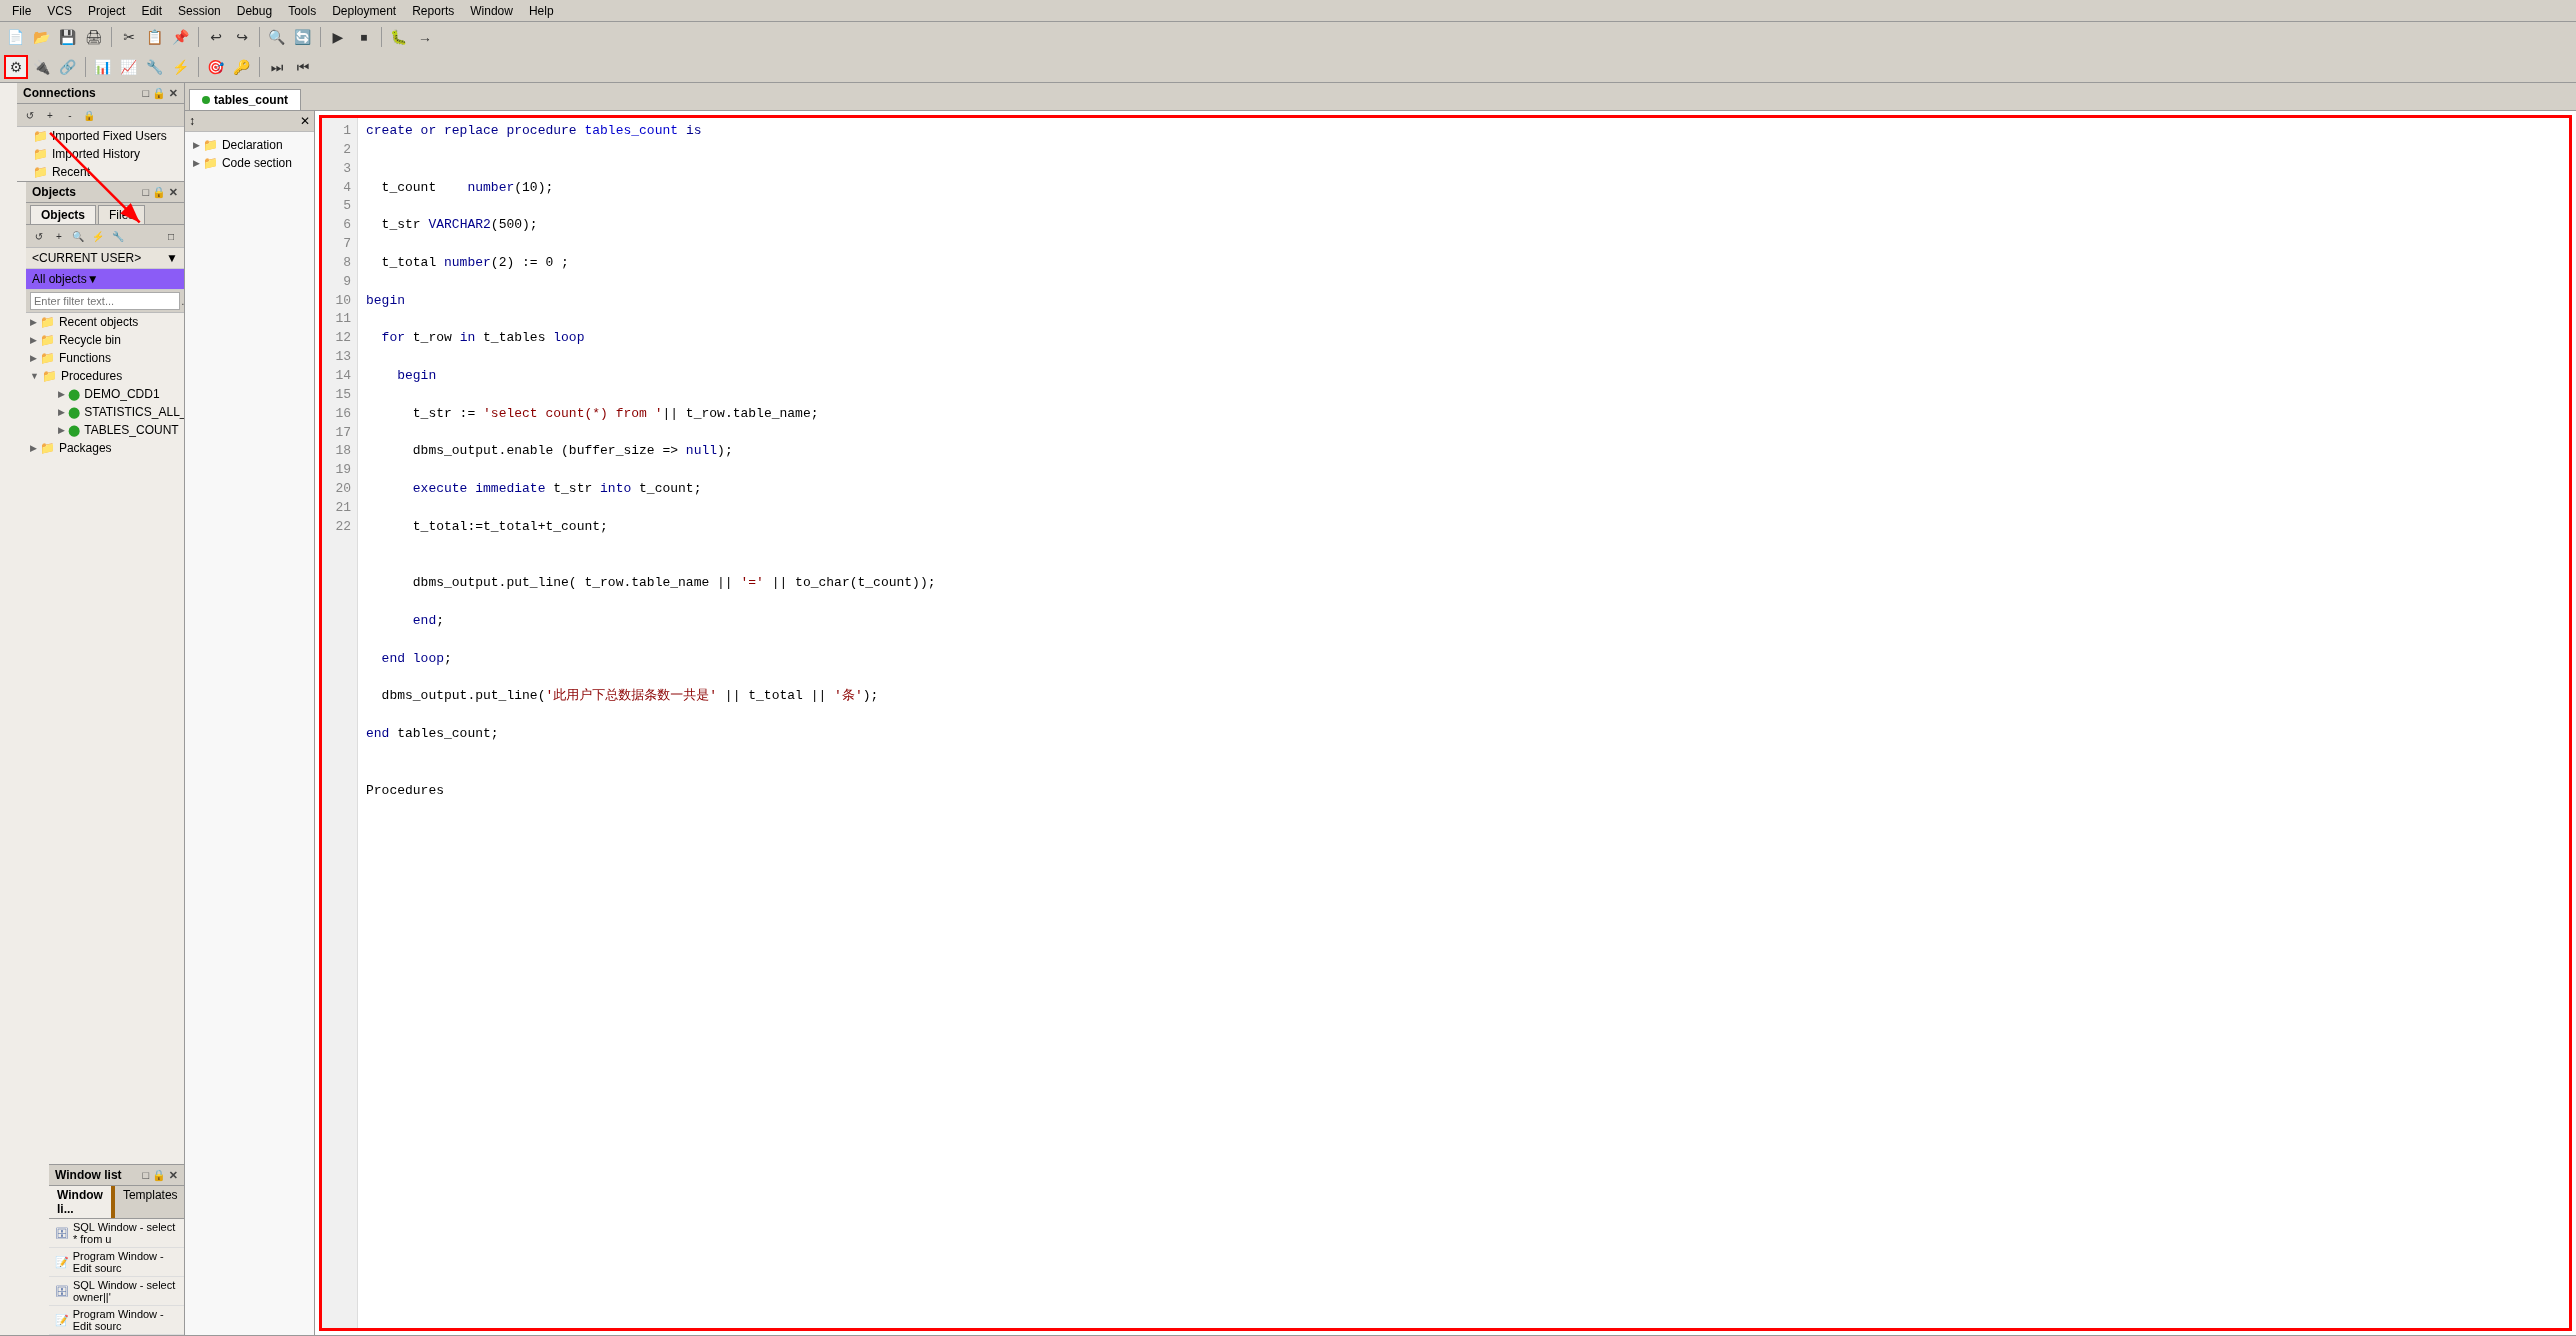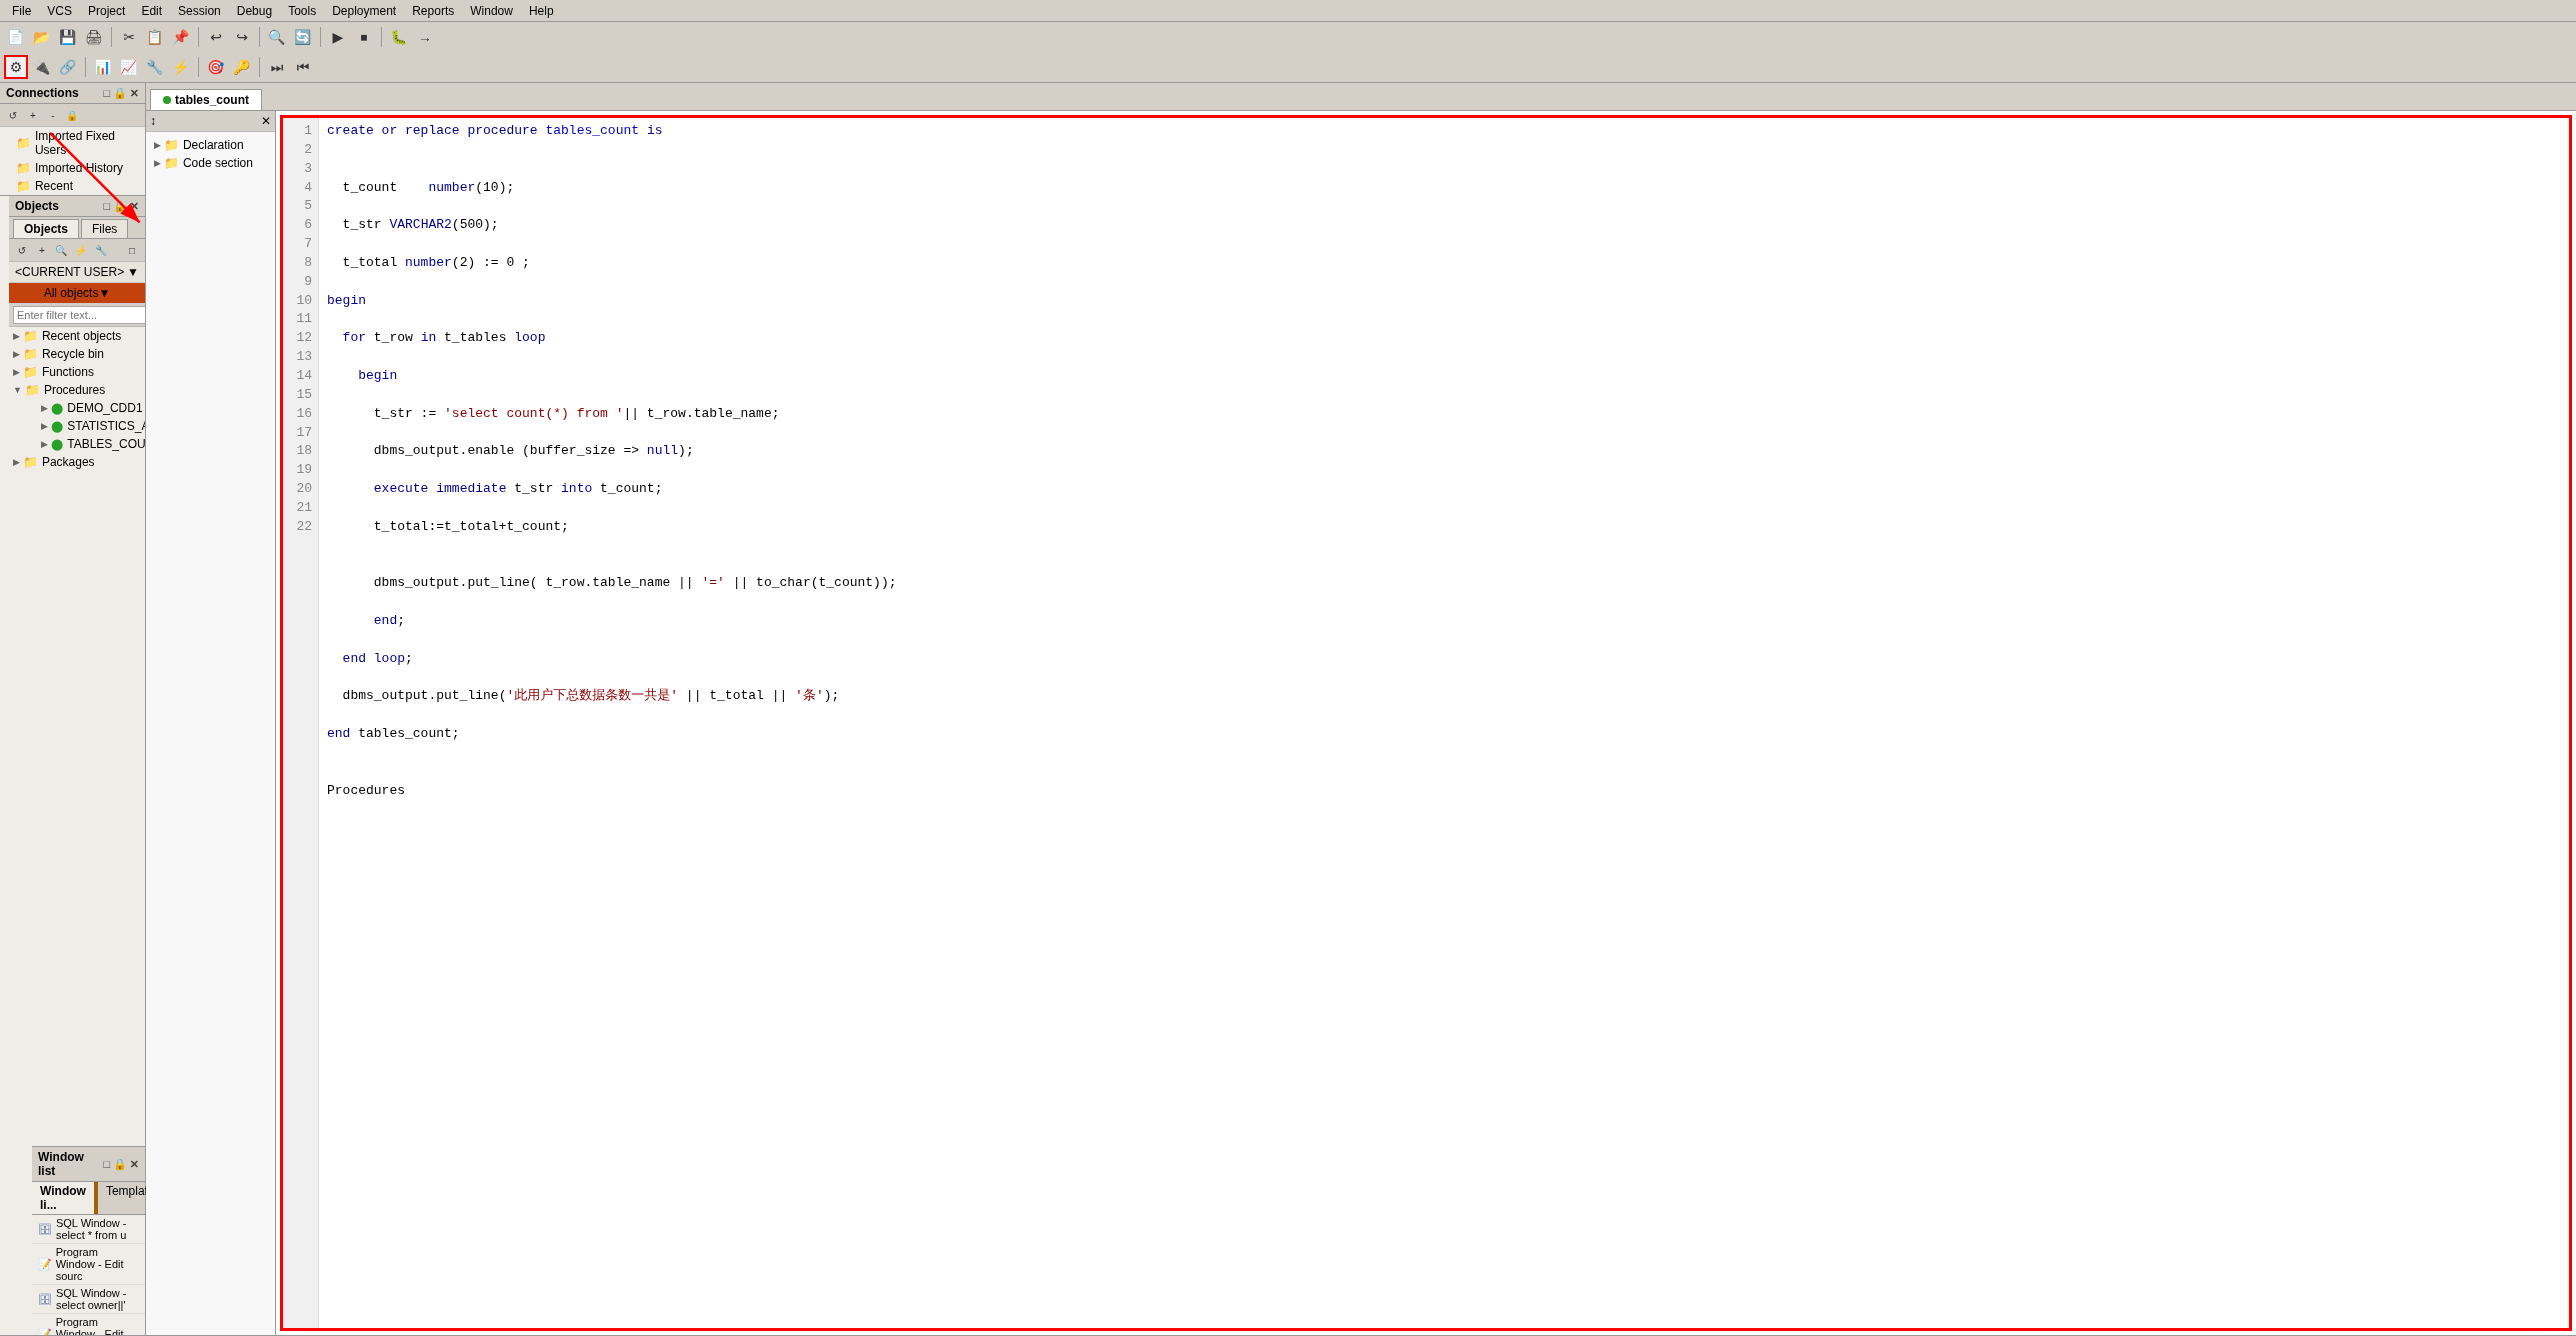--- a/index.html
+++ b/index.html
@@ -46,25 +46,26 @@
     .tb-separator { width: 1px; height: 20px; background: #999; margin: 0 3px; }
 
     
     .main-layout {
       display: flex;
       height: calc(100vh - 84px);
     }
 
     
     .left-panel {
-      width: 146px;
+      width: 185px;
       display: flex;
       flex-direction: column;
       border-right: 1px solid #999;
       background: #f0ede8;
+      padding-left: 17px;
     }
     .panel-header-icons { display: flex; gap: 3px; }
     .panel-icon { font-size: 11px; cursor: pointer; color: #444; }
 
     
     .connections-panel {
       border-bottom: 1px solid #999;
     }
     .conn-toolbar {
       background: #d4d0c8;
@@ -109,23 +110,23 @@
       border-bottom: 1px solid #bbb;
     }
     .user-selector {
       display: flex; align-items: center; justify-content: space-between;
       padding: 3px 6px;
       background: #e8e4dc;
       border-bottom: 1px solid #ccc;
       font-size: 12px; cursor: pointer;
     }
     .all-objects-row {
-      display: flex; align-items: center; justify-content: center;
+      display: flex; align-items: center; justify-content: flex-start;
       padding: 3px 6px;
-      background: #c2410c;
+      background: #8b5cf6;
       border-bottom: 1px solid #ccc;
       font-size: 12px; cursor: pointer;
     }
     .filter-row {
       display: flex; align-items: center;
       padding: 2px 4px;
       background: #d4d0c8;
       border-bottom: 1px solid #bbb;
     }
     .filter-input {

